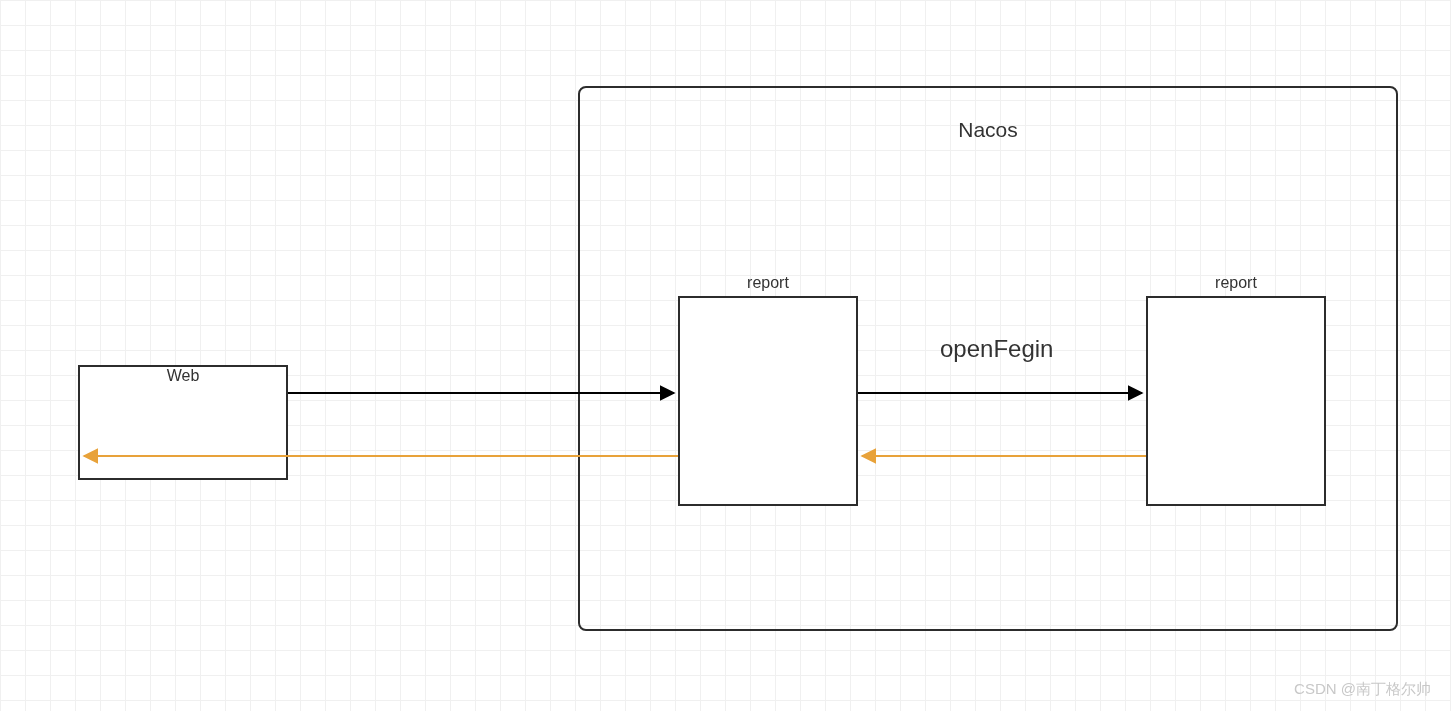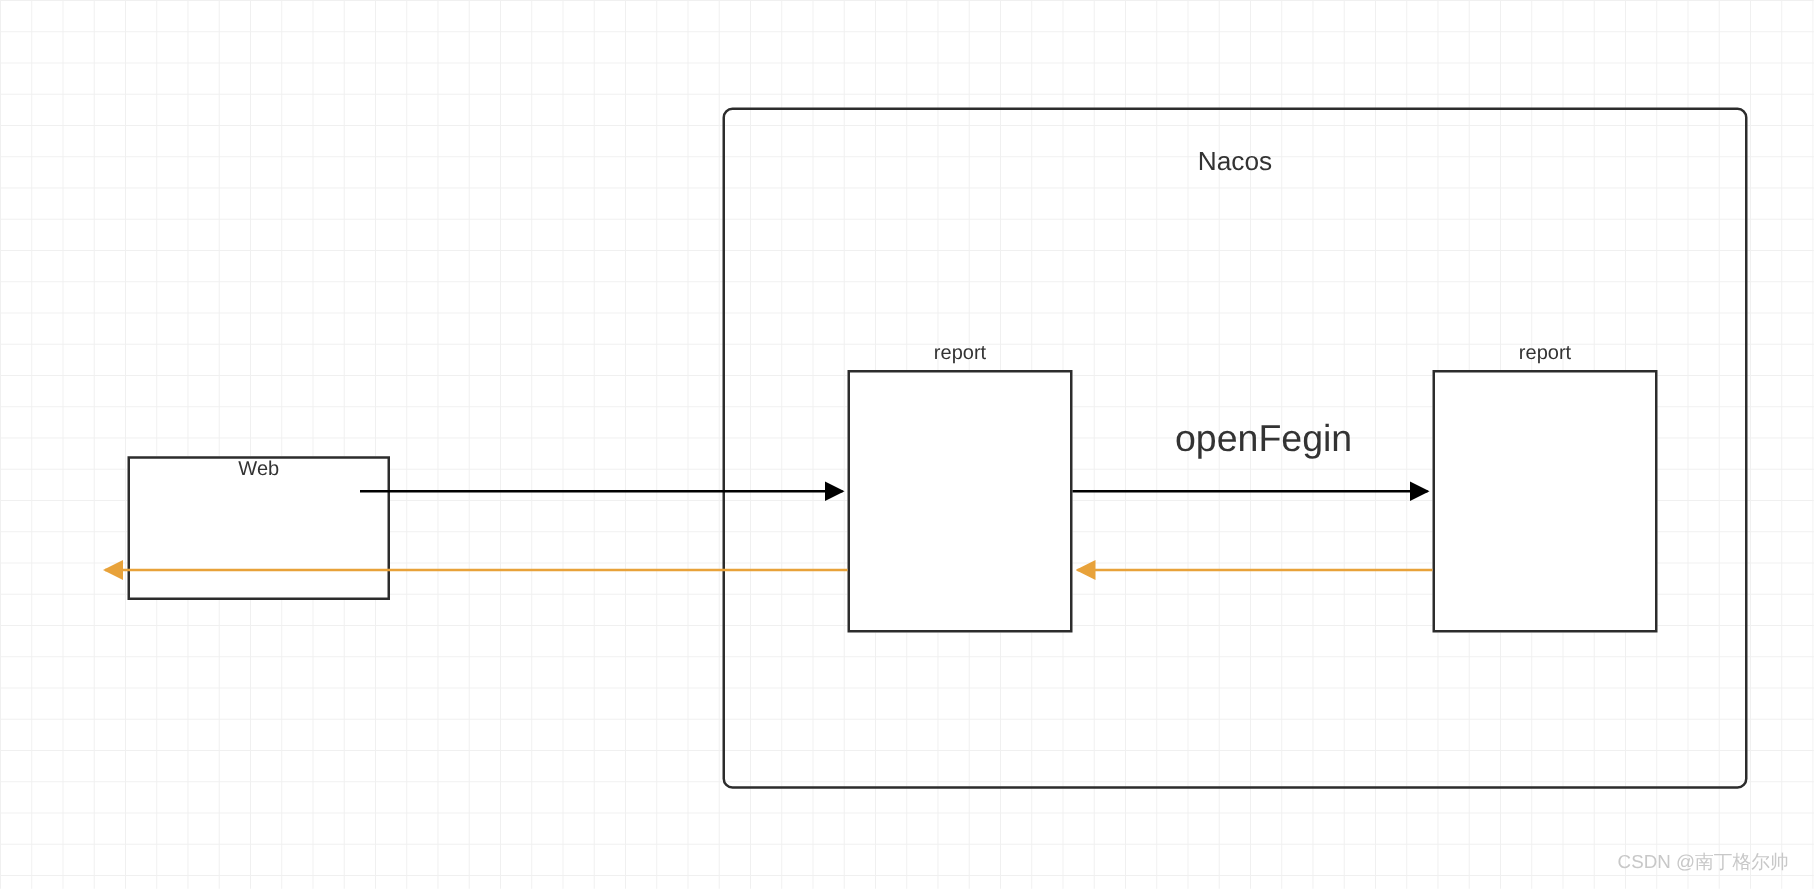--- a/index.html
+++ b/index.html
@@ -37,21 +37,21 @@
     .container-title {
       position: absolute;
       top: 30px;
       width: 100%;
       text-align: center;
       font-size: 21px;
       color: #333;
     }
     .arrow-label {
       position: absolute;
-      font-size: 30px;
+      font-size: 24px;
       color: #333;
       background: transparent;
     }
     .watermark {
       position: absolute;
       bottom: 12px;
       right: 20px;
       font-size: 15px;
       color: #c8c8c8;
       font-family: "Microsoft YaHei", Arial, sans-serif;
@@ -65,21 +65,21 @@
       pointer-events: none;
     }
   </style>
 </head>
 <body>
 
 <div class="container-box" style="left:578px; top:86px; width:820px; height:545px;">
   <div class="container-title">Nacos</div>
 </div>
 
-<div class="box" style="left:78px; top:365px; width:210px; height:115px;margin-left:24px;">
+<div class="box" style="left:78px; top:365px; width:210px; height:115px;">
   <span>Web</span>
 </div>
 
 <div class="box" style="left:678px; top:296px; width:180px; height:210px;">
   <span style="margin-top:-24px;">report</span>
 </div>
 
 <div class="box" style="left:1146px; top:296px; width:180px; height:210px;">
   <span style="margin-top:-24px;">report</span>
 </div>

